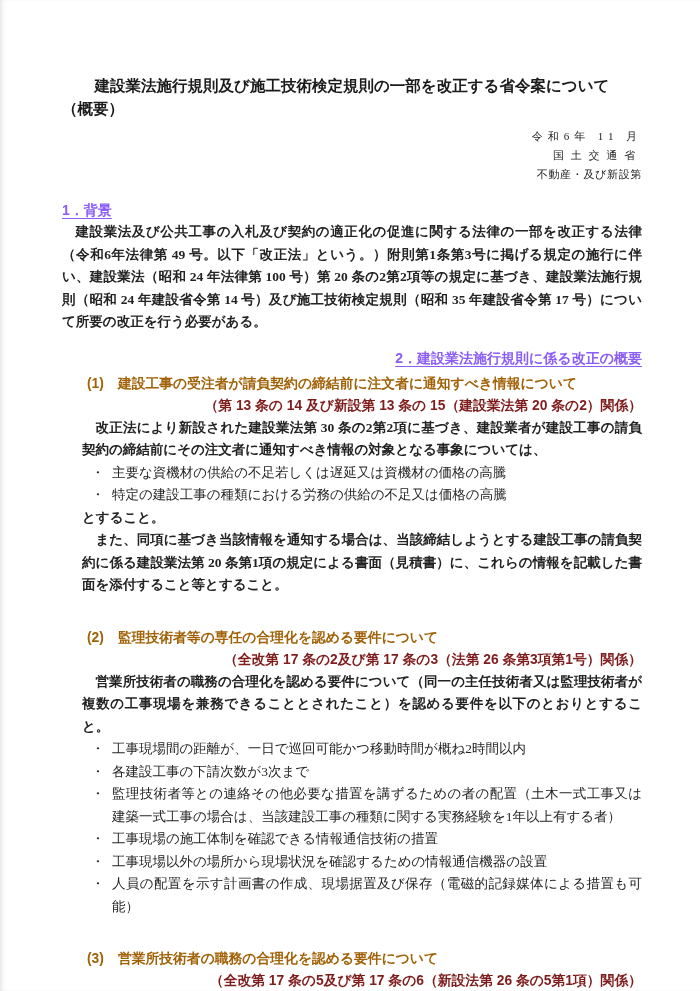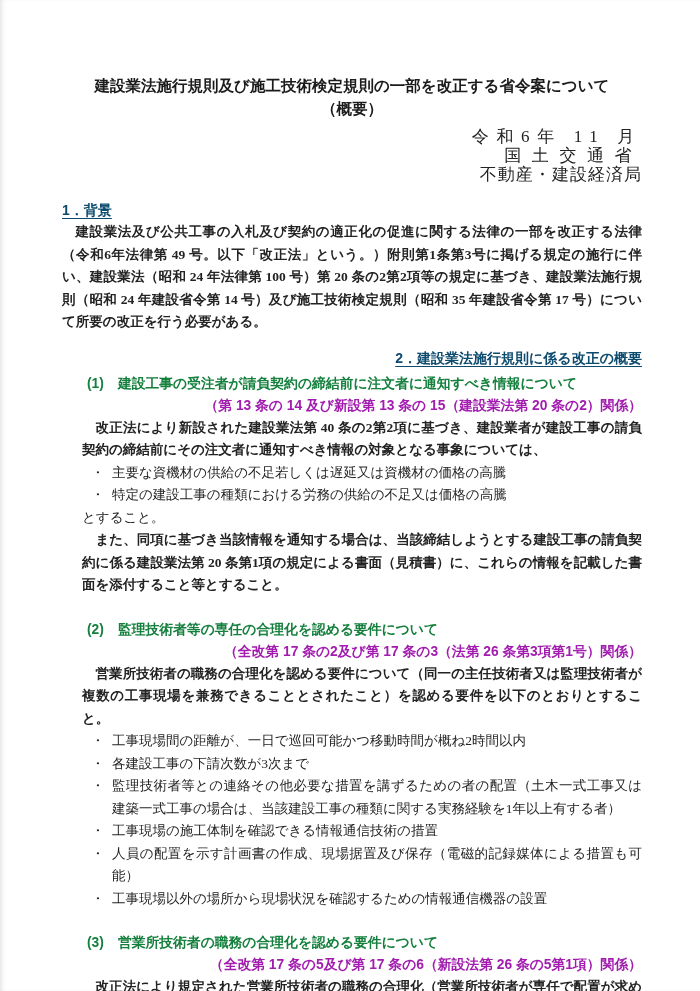--- a/index.html
+++ b/index.html
@@ -16,125 +16,125 @@
     line-height:22.5px;
     box-shadow:inset 4px 0 6px -4px rgba(0,0,0,.18);
   }
   .gothic{font-family:"Liberation Sans","DejaVu Sans",sans-serif;font-weight:bold;}
   .doc-title{
     text-align:center;
     font-size:15.5px;
     line-height:23px;
     color:#1b1b1b;
   }
-  .doc-subtitle{text-align:center;font-size:15.5px;line-height:23px;color:#1b1b1b;}
+  .doc-subtitle{font-size:15.5px;line-height:23px;color:#1b1b1b;}
   .date-block{
     margin-top:7px;
     text-align:right;
-    font-size:17px;
+    font-size:11px;
     line-height:19px;
   }
   .date-line{letter-spacing:.45em;}
   .ministry-line{letter-spacing:.62em;}
   .bureau-line{letter-spacing:.06em;}
   .sec-heading{
     margin-top:15px;
     font-size:14px;
     line-height:22px;
-    color:#0c4a6e;
+    color:#8b5cf6;
     text-decoration:underline;
     text-underline-offset:3px;
   }
   .sec-heading.second{margin-top:13px;text-align:right;}
   .para{
     margin:0;
     text-align:justify;
     text-indent:1em;
     font-weight:bold;
   }
   .sub{
     margin:4px 0 0 20px;
   }
-  .sub.gap{margin-top:22px;}
+  .sub.gap{margin-top:30px;}
   .sub-heading{
     font-size:13.8px;
     line-height:22px;
-    color:#15803d;
+    color:#a16207;
     padding-left:5px;
   }
   .sub-num{margin-right:14px;}
   .sub-ref{
     text-align:right;
     font-size:13.8px;
     line-height:22px;
-    color:#a21caf;
+    color:#7f1d1d;
   }
   .bullets{
     margin:0;padding:0;
     list-style:none;
   }
   .bullets li{
     position:relative;
     padding-left:30px;
     text-align:justify;
     font-family:Liberation Serif, serif;
   }
   .bullets li::before{
     content:"・";
     position:absolute;
     left:9px;top:0;
   }
-  .plain{margin:0;text-align:justify;}
+  .plain{margin:0;text-align:justify;font-weight:bold;}
 </style>
 </head>
 <body>
 
 <div class="page">
 
   <div class="doc-title gothic">建設業法施行規則及び施工技術検定規則の一部を改正する省令案について</div>
   <div class="doc-subtitle gothic">（概要）</div>
 
   <div class="date-block">
     <div class="date-line">令和6年 11 月</div>
     <div class="ministry-line">国土交通省</div>
-    <div class="bureau-line">不動産・建設経済局</div>
+    <div class="bureau-line">不動産・及び新設第</div>
   </div>
 
   <div class="sec-heading gothic">1．背景</div>
   <p class="para">建設業法及び公共工事の入札及び契約の適正化の促進に関する法律の一部を改正する法律（令和6年法律第 49 号。以下「改正法」という。）附則第1条第3号に掲げる規定の施行に伴い、建設業法（昭和 24 年法律第 100 号）第 20 条の2第2項等の規定に基づき、建設業法施行規則（昭和 24 年建設省令第 14 号）及び施工技術検定規則（昭和 35 年建設省令第 17 号）について所要の改正を行う必要がある。</p>
 
   <div class="sec-heading second gothic">2．建設業法施行規則に係る改正の概要</div>
 
   <div class="sub">
     <div class="sub-heading gothic">
       <span class="sub-num">(1)</span><span>建設工事の受注者が請負契約の締結前に注文者に通知すべき情報について</span>
     </div>
     <div class="sub-ref gothic">（第 13 条の 14 及び新設第 13 条の 15（建設業法第 20 条の2）関係）</div>
-    <p class="para">改正法により新設された建設業法第 40 条の2第2項に基づき、建設業者が建設工事の請負契約の締結前にその注文者に通知すべき情報の対象となる事象については、</p>
+    <p class="para">改正法により新設された建設業法第 30 条の2第2項に基づき、建設業者が建設工事の請負契約の締結前にその注文者に通知すべき情報の対象となる事象については、</p>
     <ul class="bullets">
       <li>主要な資機材の供給の不足若しくは遅延又は資機材の価格の高騰</li>
       <li>特定の建設工事の種類における労務の供給の不足又は価格の高騰</li>
     </ul>
     <p class="plain">とすること。</p>
     <p class="para">また、同項に基づき当該情報を通知する場合は、当該締結しようとする建設工事の請負契約に係る建設業法第 20 条第1項の規定による書面（見積書）に、これらの情報を記載した書面を添付すること等とすること。</p>
   </div>
 
   <div class="sub gap">
     <div class="sub-heading gothic">
       <span class="sub-num">(2)</span><span>監理技術者等の専任の合理化を認める要件について</span>
     </div>
     <div class="sub-ref gothic">（全改第 17 条の2及び第 17 条の3（法第 26 条第3項第1号）関係）</div>
     <p class="para">営業所技術者の職務の合理化を認める要件について（同一の主任技術者又は監理技術者が複数の工事現場を兼務できることとされたこと）を認める要件を以下のとおりとすること。</p>
     <ul class="bullets">
       <li>工事現場間の距離が、一日で巡回可能かつ移動時間が概ね2時間以内</li>
       <li>各建設工事の下請次数が3次まで</li>
       <li>監理技術者等との連絡その他必要な措置を講ずるための者の配置（土木一式工事又は建築一式工事の場合は、当該建設工事の種類に関する実務経験を1年以上有する者）</li>
       <li>工事現場の施工体制を確認できる情報通信技術の措置</li>
+      <li>工事現場以外の場所から現場状況を確認するための情報通信機器の設置</li>
       <li>人員の配置を示す計画書の作成、現場据置及び保存（電磁的記録媒体による措置も可能）</li>
-      <li>工事現場以外の場所から現場状況を確認するための情報通信機器の設置</li>
     </ul>
   </div>
 
   <div class="sub gap">
     <div class="sub-heading gothic">
       <span class="sub-num">(3)</span><span>営業所技術者の職務の合理化を認める要件について</span>
     </div>
     <div class="sub-ref gothic">（全改第 17 条の5及び第 17 条の6（新設法第 26 条の5第1項）関係）</div>
     <p class="para">改正法により規定された営業所技術者の職務の合理化（営業所技術者が専任で配置が求められる工事現場の監理技術者等の職務を兼務できることとされたこと）を認める要件を以下のと</p>
   </div>

